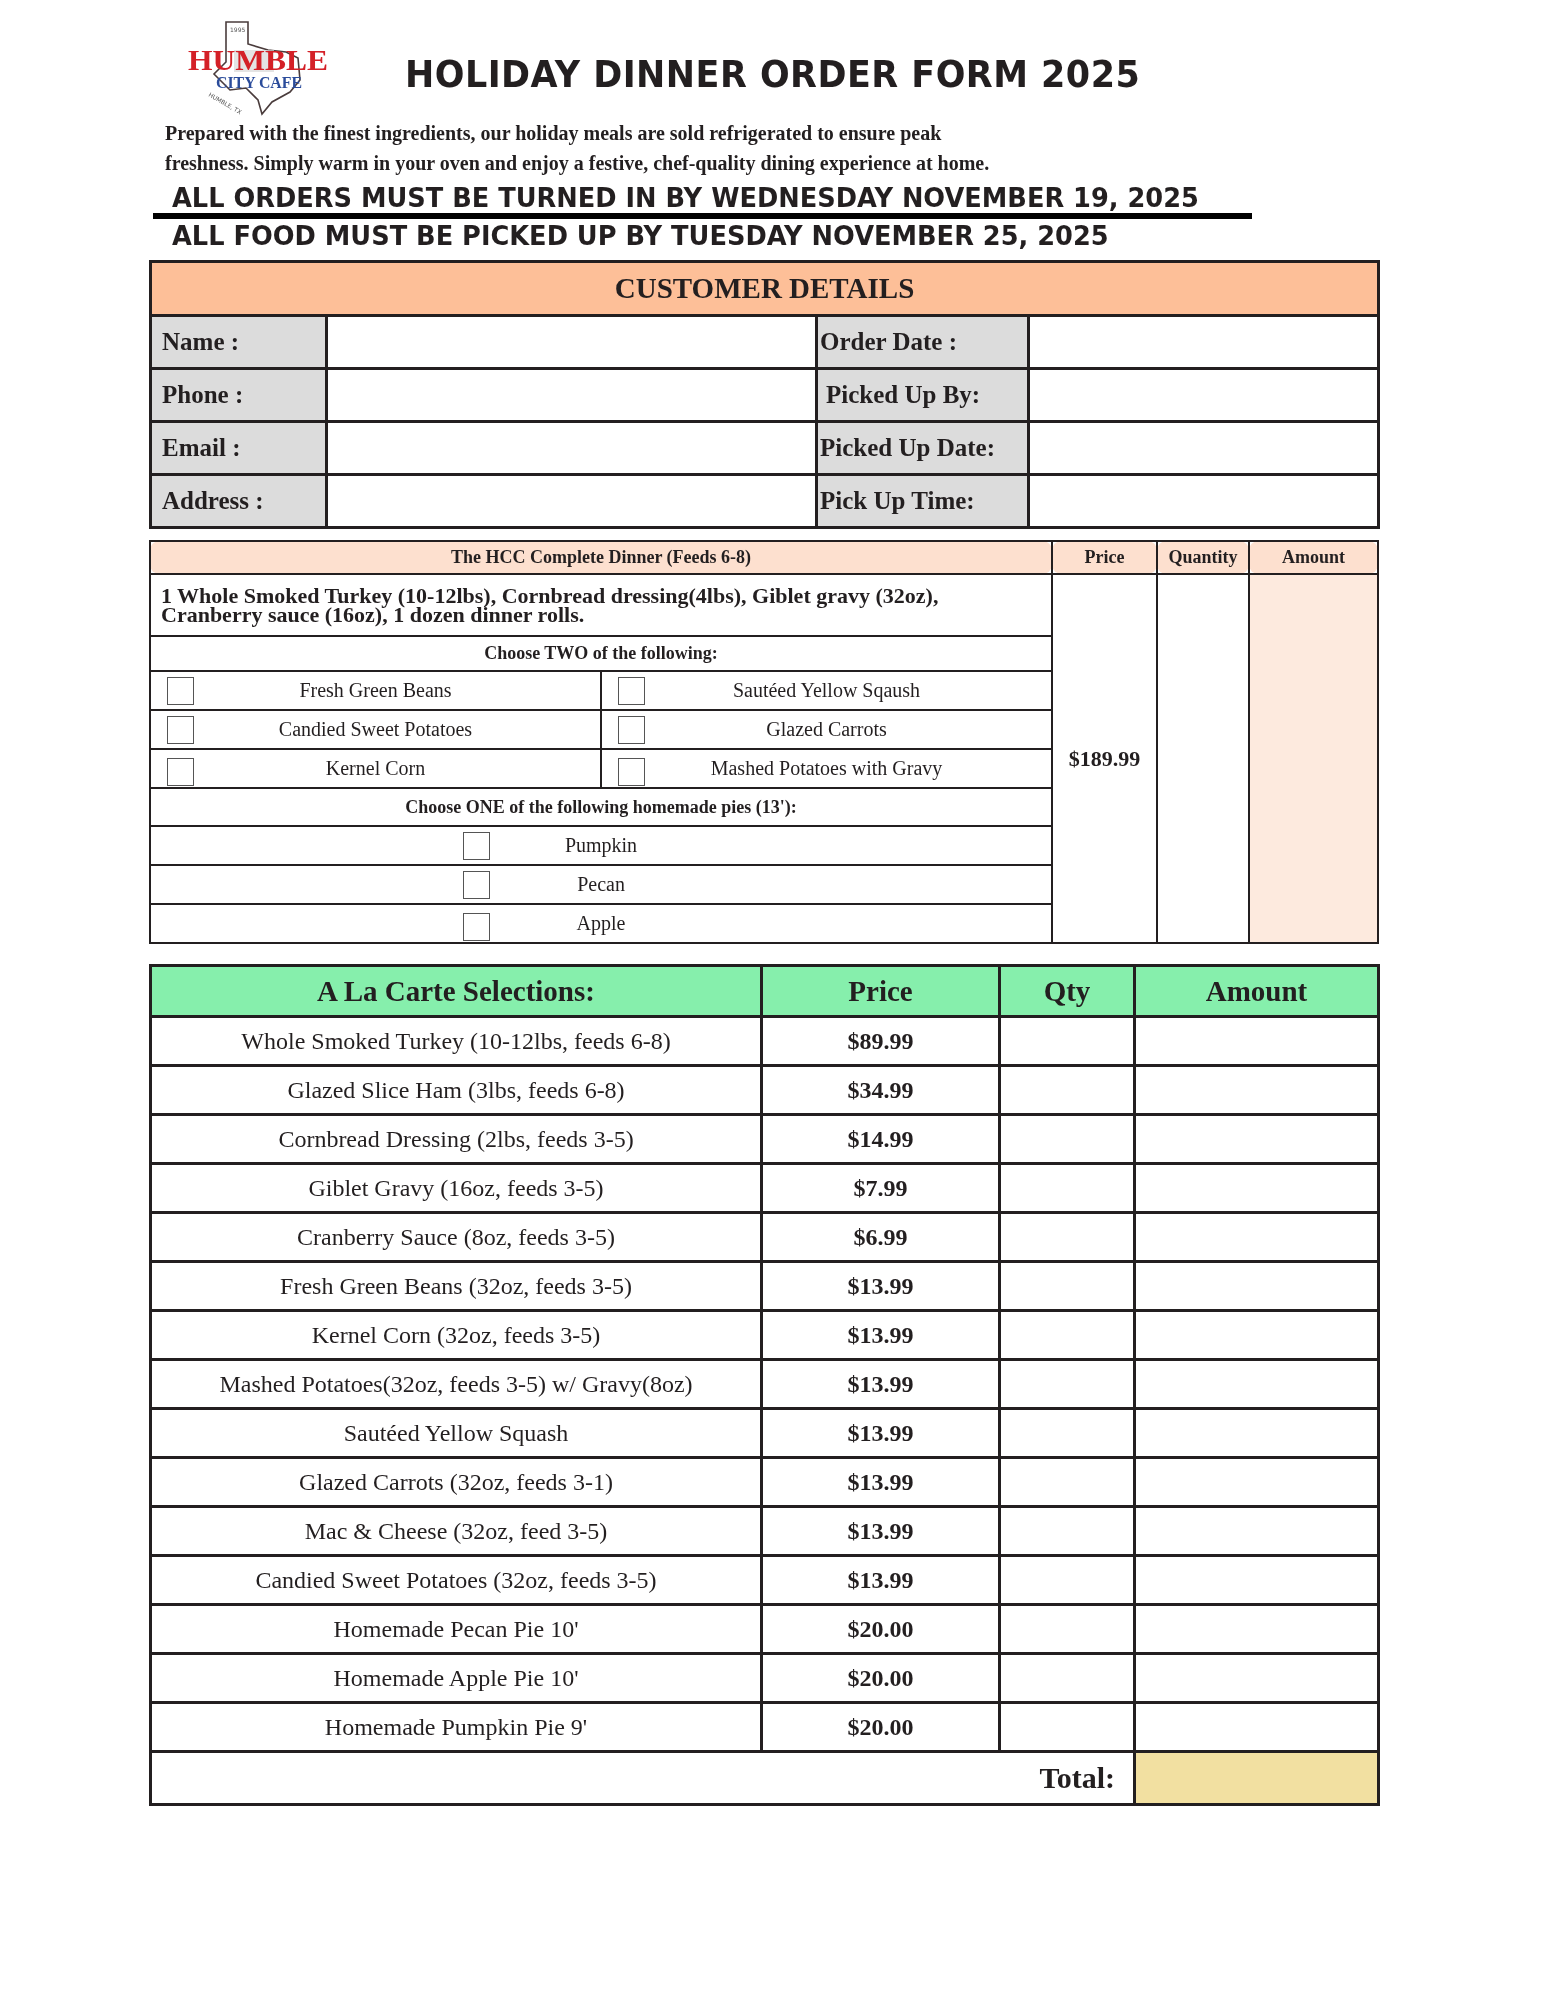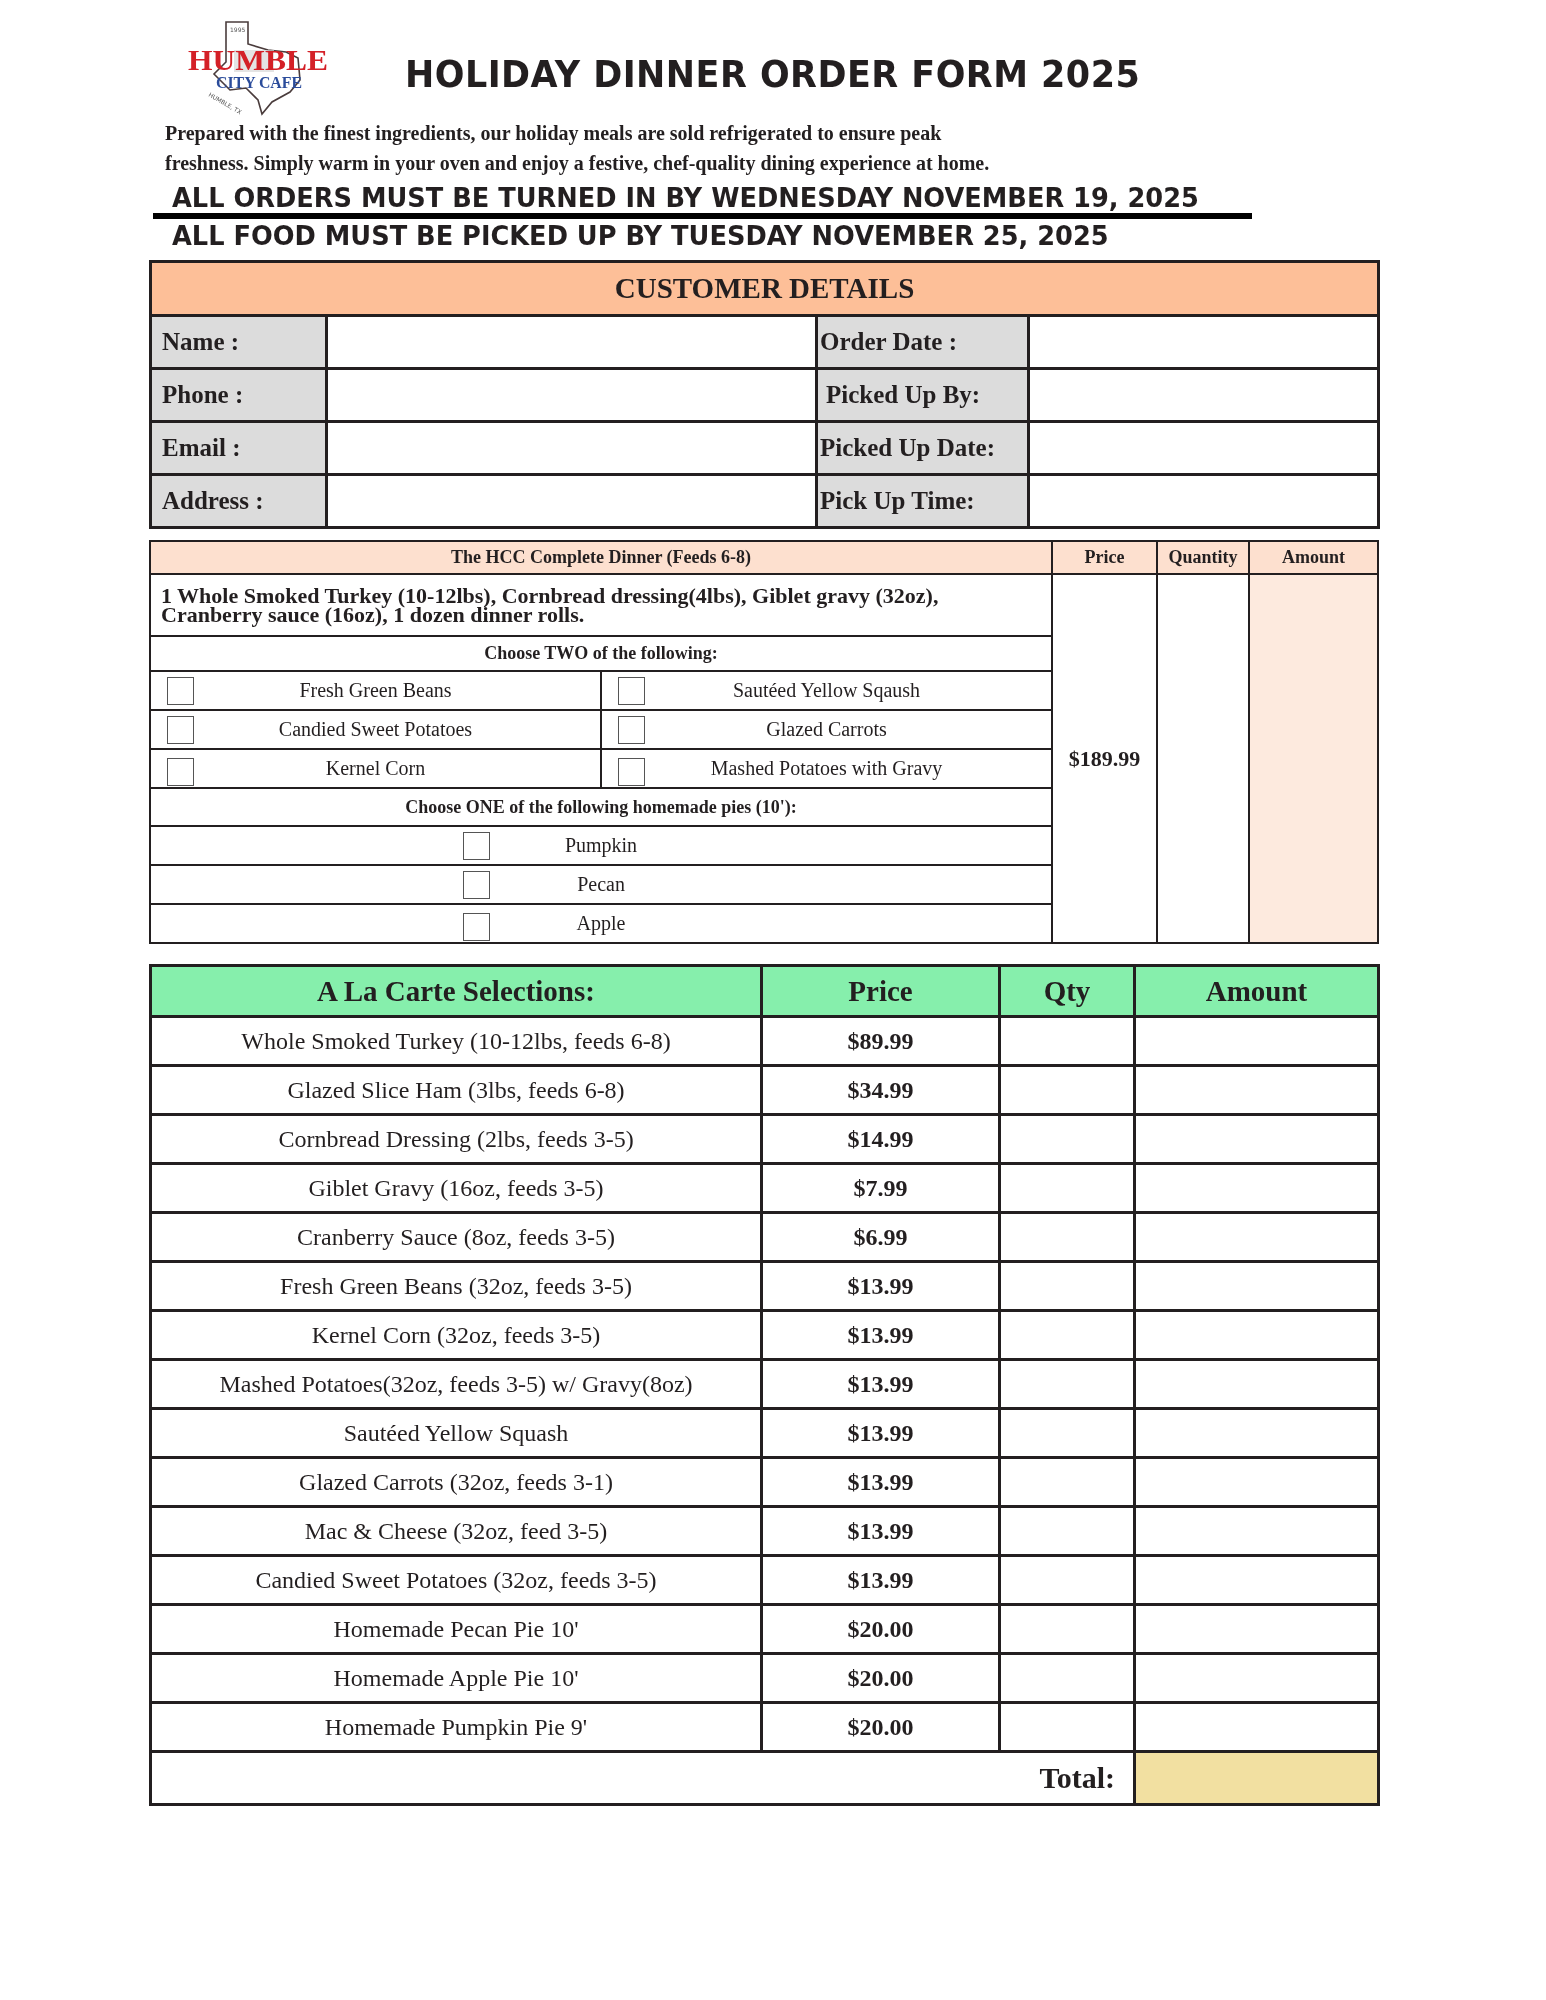--- a/index.html
+++ b/index.html
@@ -25,21 +25,21 @@
   .cust { left:149px; top:260px; width:1228px; }
   .cust .hdr { background:#fdbf98; height:51px; text-align:center; font-weight:bold; font-size:29px; }
   .cust td { height:50px; font-size:25px; font-weight:bold; }
   .cust .lbl { background:#dcdcdc; padding-left:10px; }
   .cust .lbl2 { background:#dcdcdc; padding-left:2px; }
   .cust .val { background:#ffffff; }
 
   
   .hcc { left:149px; top:540px; width:1228px; }
   .hcc td { border-width:2px; }
-  .hcc .hhead { background:#fde0cf; height:31px; text-align:center; font-weight:bold; font-size:18px; }
+  .hcc .hhead { background:#fde0cf; height:31px; text-align:center; font-weight:bold; font-size:18px;border-radius:9px; }
   .hcc .desc { font-weight:bold; font-size:22px; line-height:19px; height:56px; padding:2px 10px; vertical-align:middle; }
   .hcc .center-bold { text-align:center; font-weight:bold; font-size:18px; height:33px; }
   .hcc .opt { height:37px; font-size:20px; text-align:center; position:relative; }
   .hcc .price { text-align:center; font-weight:bold; font-size:22px; vertical-align:middle; }
   .hcc .amount { background:#fdeade; }
   .chk { position:absolute; width:25px; height:26px; border:1px solid #555; background:#fff; top:5px; }
   .chk-left { left:16px; }
   .pie-chk { left:312px; }
 
   
@@ -144,21 +144,21 @@
   </tr>
   <tr>
     <td class="opt"><span class="chk chk-left"></span><span>Candied Sweet Potatoes</span></td>
     <td class="opt"><span class="chk chk-left"></span><span>Glazed Carrots</span></td>
   </tr>
   <tr>
     <td class="opt"><span class="chk chk-left" style="top:8px"></span><span>Kernel Corn</span></td>
     <td class="opt"><span class="chk chk-left" style="top:8px"></span><span>Mashed Potatoes with Gravy</span></td>
   </tr>
   <tr>
-        <td class="center-bold" colspan="2" style="height:36px">Choose ONE of the following homemade pies (10'):</td>
+        <td class="center-bold" colspan="2" style="height:36px">Choose ONE of the following homemade pies (13'):</td>
       </tr>
   <tr>
         <td class="opt" colspan="2"><span class="chk pie-chk"></span><span>Pumpkin</span></td>
       </tr>
   <tr>
         <td class="opt" colspan="2"><span class="chk pie-chk"></span><span>Pecan</span></td>
       </tr>
   <tr>
         <td class="opt" colspan="2"><span class="chk pie-chk" style="top:8px"></span><span>Apple</span></td>
       </tr>

